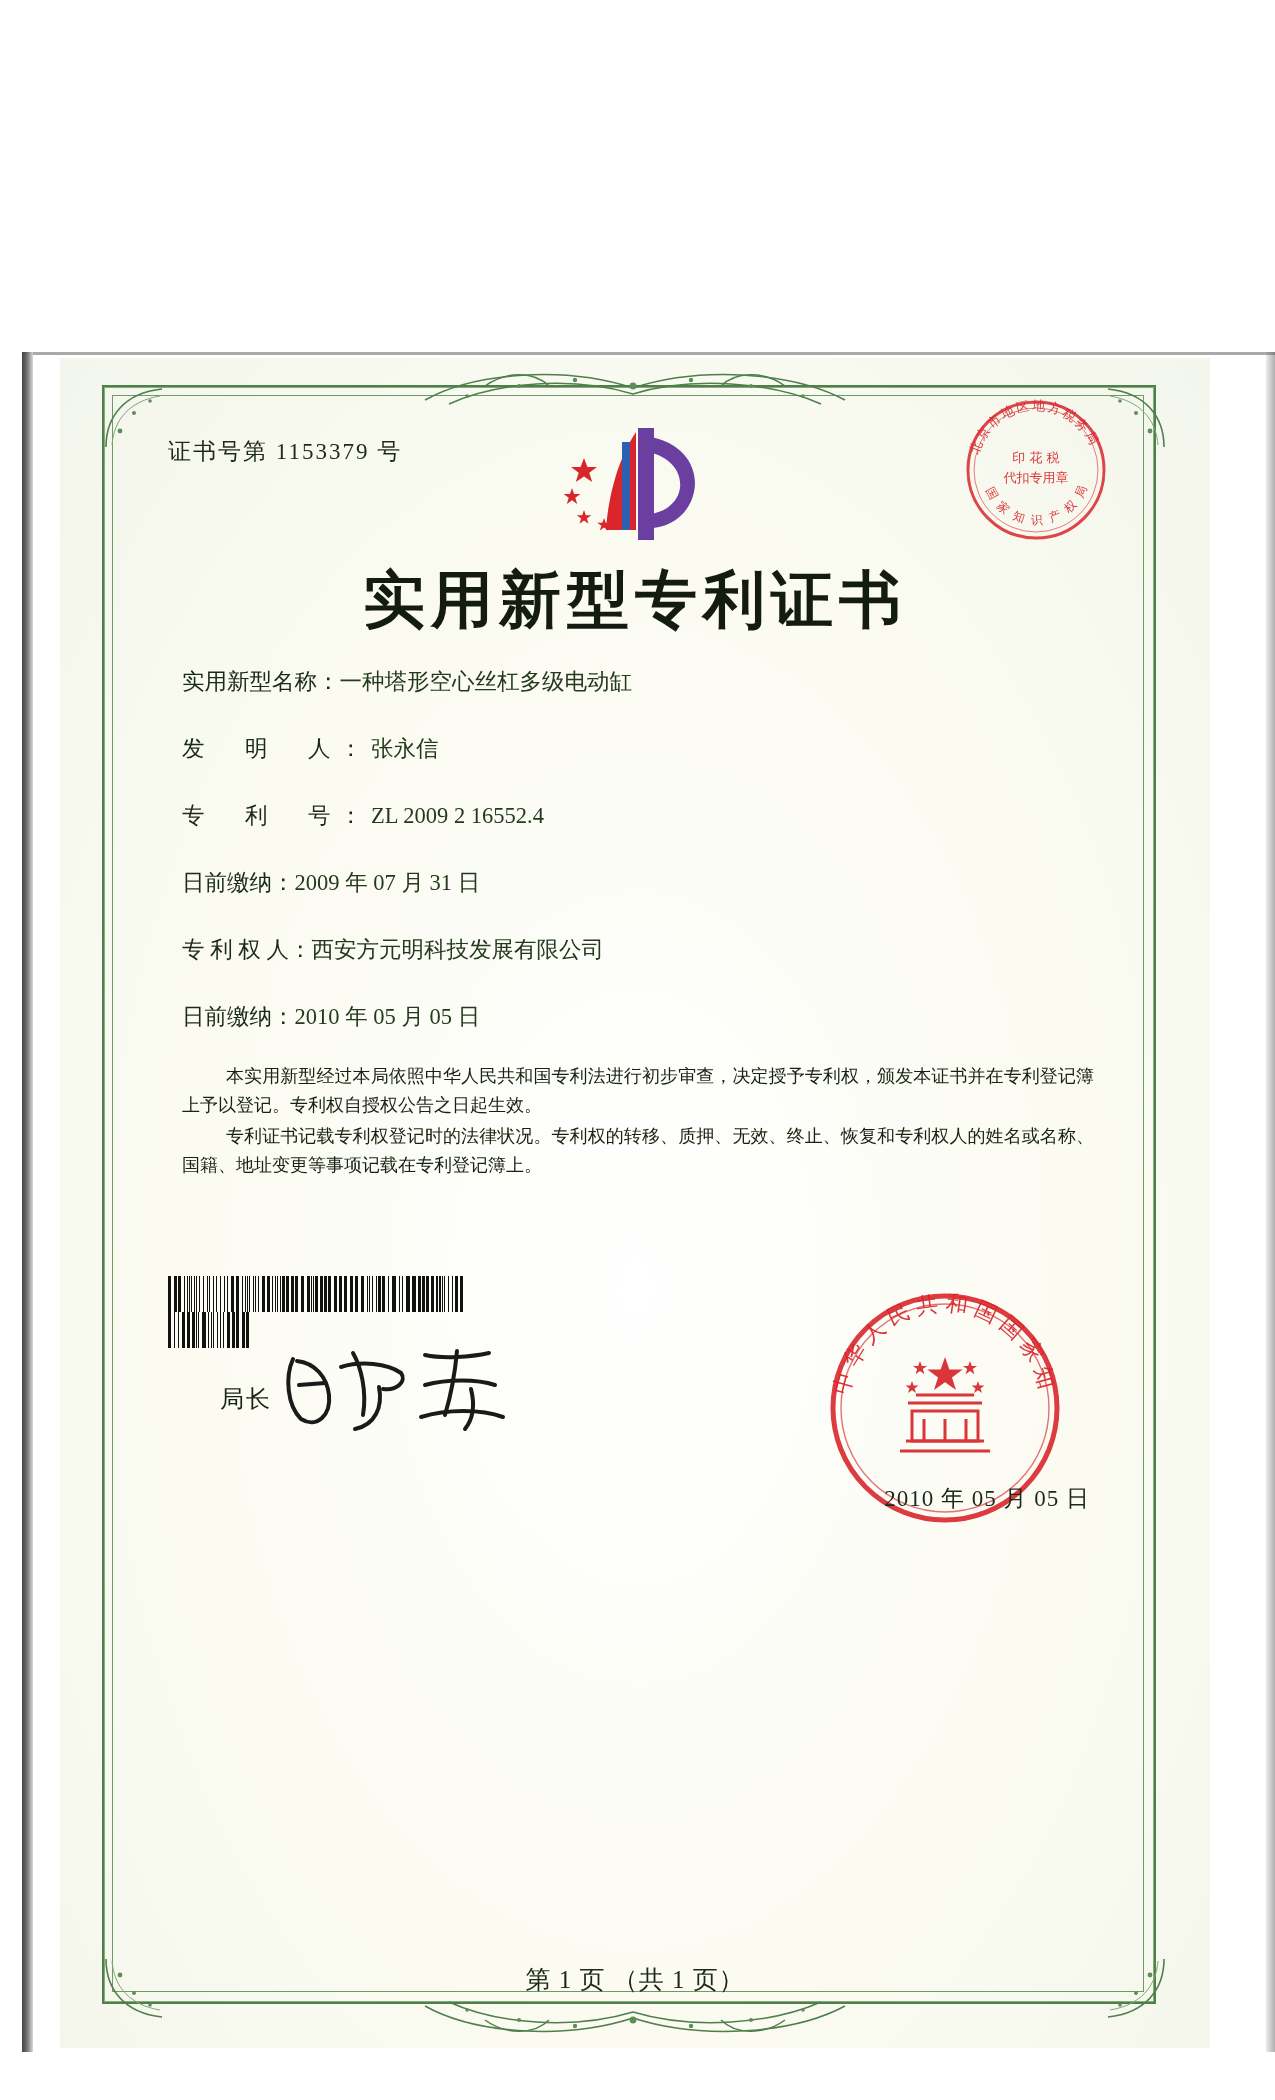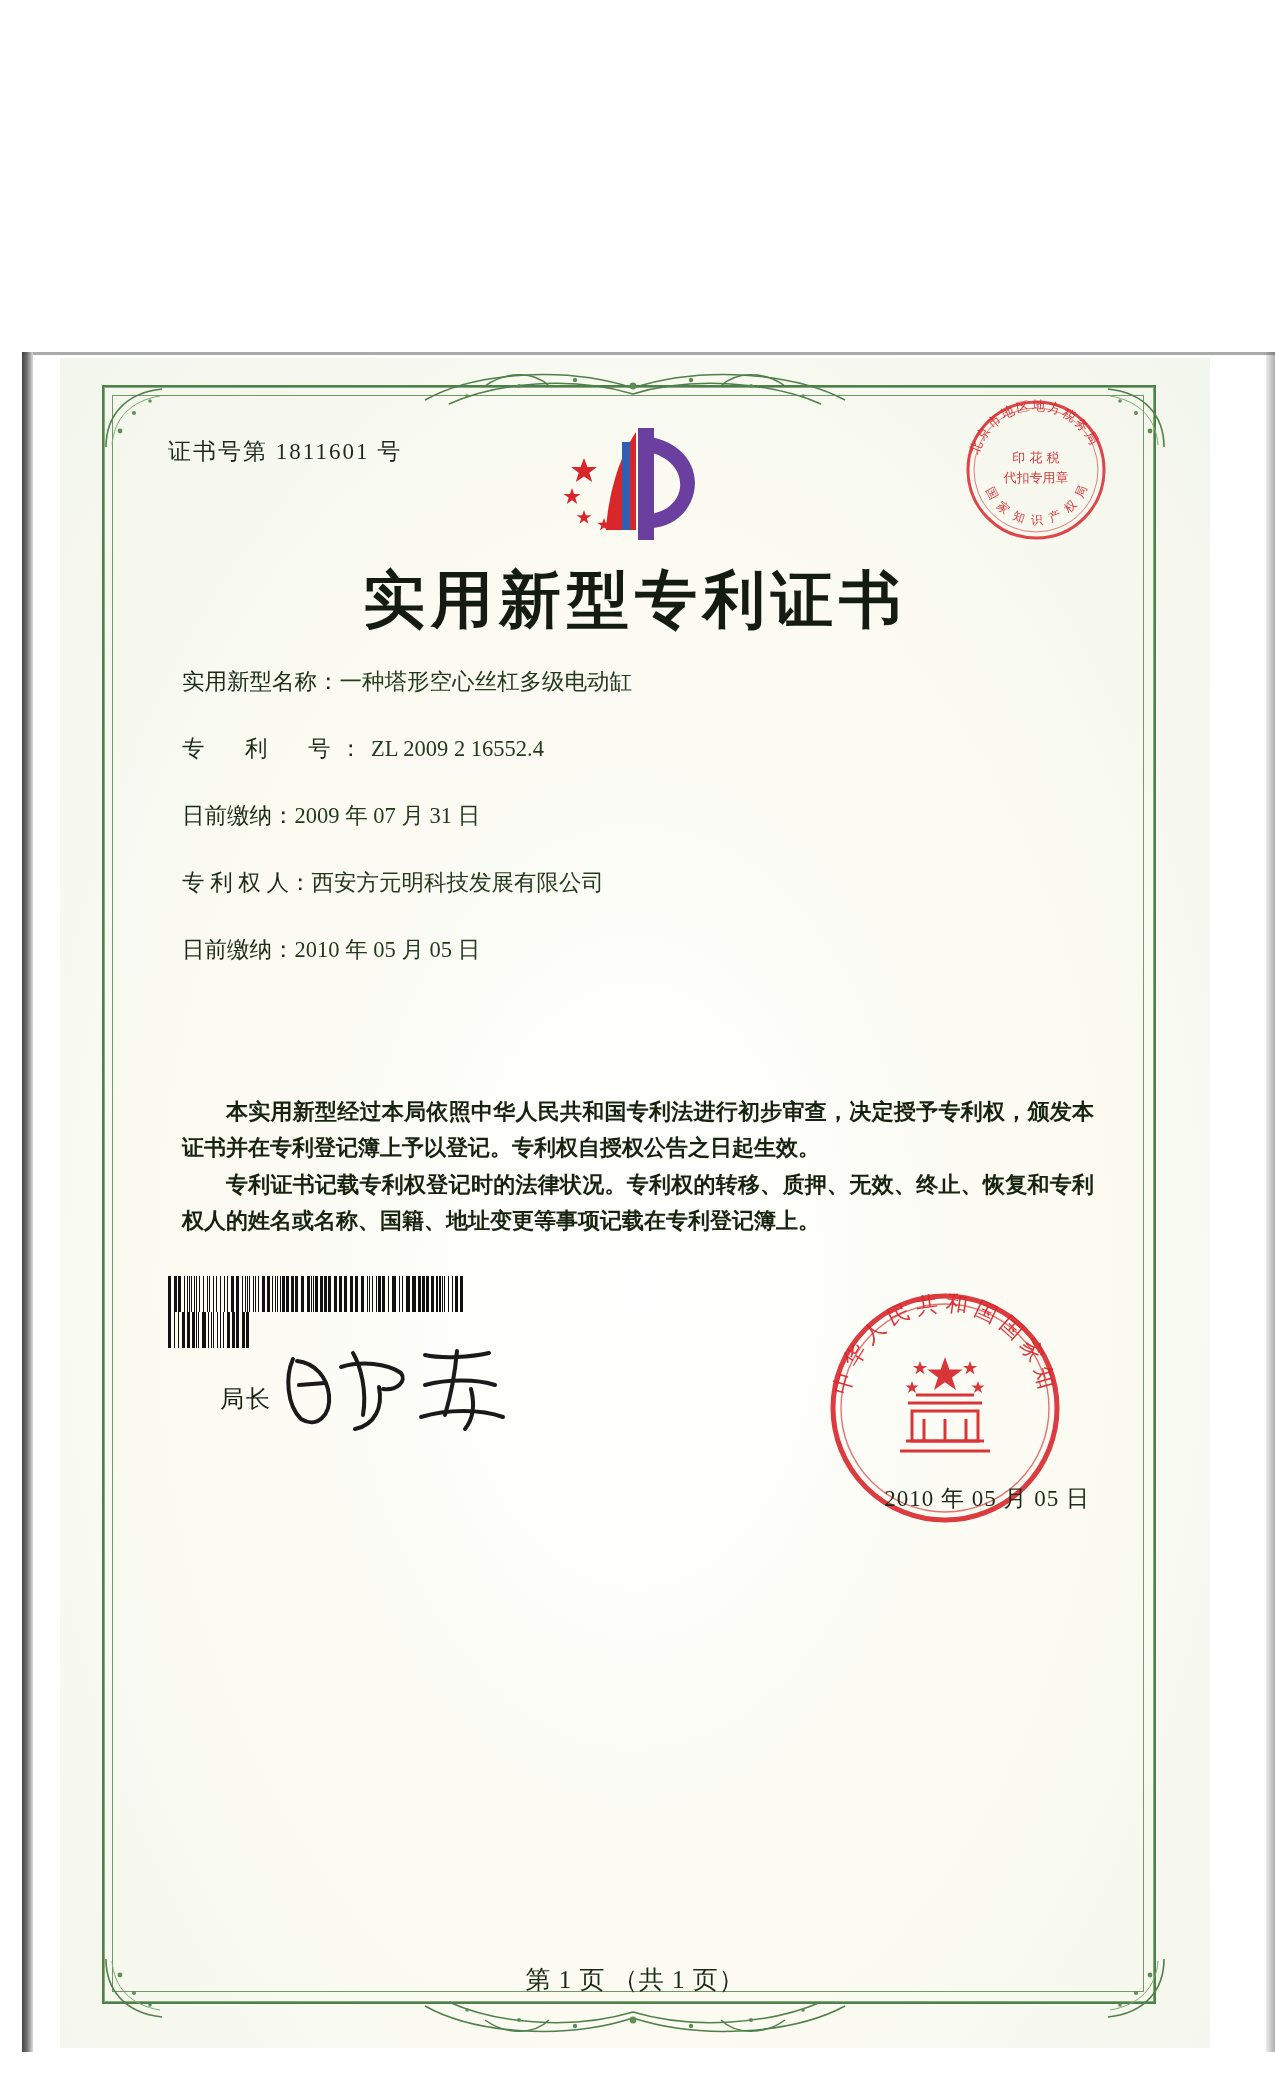--- a/index.html
+++ b/index.html
@@ -172,27 +172,26 @@
   }
   .field .val {
     color: #243a1c;
   }
   .f-wide .lbl { letter-spacing: 9px; }
 
   
   .paras {
     position: absolute;
     left: 122px;
-    top: 736px;
+    top: 704px;
     width: 912px;
-    font-size: 22px;
+    font-size: 18px;
     line-height: 1.62;
     color: #17230f;
     text-align: justify;
-    font-weight: bold;
   }
   .paras p {
     margin: 0 0 2px 0;
     text-indent: 44px;
   }
 
   
   .barcode {
     position: absolute;
     left: 108px;
@@ -336,21 +335,21 @@
           <circle cx="160" cy="20" r="2.2"></circle>
           <circle cx="276" cy="20" r="2.2"></circle>
           <circle cx="104" cy="26" r="2"></circle>
           <circle cx="336" cy="26" r="2"></circle>
           <circle cx="52" cy="36" r="1.8"></circle>
           <circle cx="388" cy="36" r="1.8"></circle>
         </g>
       </svg>
     </div>
 
-    <div class="cert-no">证书号第 1811601 号</div>
+    <div class="cert-no">证书号第 1153379 号</div>
 
     <div class="logo">
       <svg width="170" height="130" viewBox="0 0 170 130">
         <path d="M92 18 C128 20 150 46 144 74 C139 98 118 110 100 110 L100 96 C116 94 128 84 130 70 C132 52 118 36 92 33 Z" fill="#6b3fa0"></path>
         <path d="M88 10 L104 10 L104 122 L88 122 Z" fill="#6b3fa0"></path>
         <path d="M86 14 L86 112 L56 112 C56 112 58 56 86 14 Z" fill="#d8262b"></path>
         <path d="M72 24 L80 24 L80 112 L72 112 Z" fill="#2f5fb0"></path>
         <g fill="#d8262b">
           <polygon points="34,40 37.4,49 47,49 39.3,54.8 42.2,64 34,58.4 25.8,64 28.7,54.8 21,49 30.6,49"></polygon>
           <polygon points="22,70 24.1,76 30.5,76 25.3,79.8 27.2,86 22,82.2 16.8,86 18.7,79.8 13.5,76 19.9,76"></polygon>
@@ -379,20 +378,23 @@
       </svg>
     </div>
 
     <div class="title">实用新型专利证书</div>
 
     <div class="fields">
       <div class="field">
         <span class="lbl">实用新型名称：</span><span class="val">一种塔形空心丝杠多级电动缸</span>
       </div>
       <div class="field f-wide">
+        <span class="lbl">发　明　人：</span><span class="val">张永信</span>
+      </div>
+      <div class="field f-wide">
         <span class="lbl">专　利　号：</span><span class="val">ZL 2009 2 16552.4</span>
       </div>
       <div class="field">
         <span class="lbl">日前缴纳：</span><span class="val">2009 年 07 月 31 日</span>
       </div>
       <div class="field">
         <span class="lbl">专 利 权 人：</span><span class="val">西安方元明科技发展有限公司</span>
       </div>
       <div class="field">
         <span class="lbl">日前缴纳：</span><span class="val">2010 年 05 月 05 日</span>

